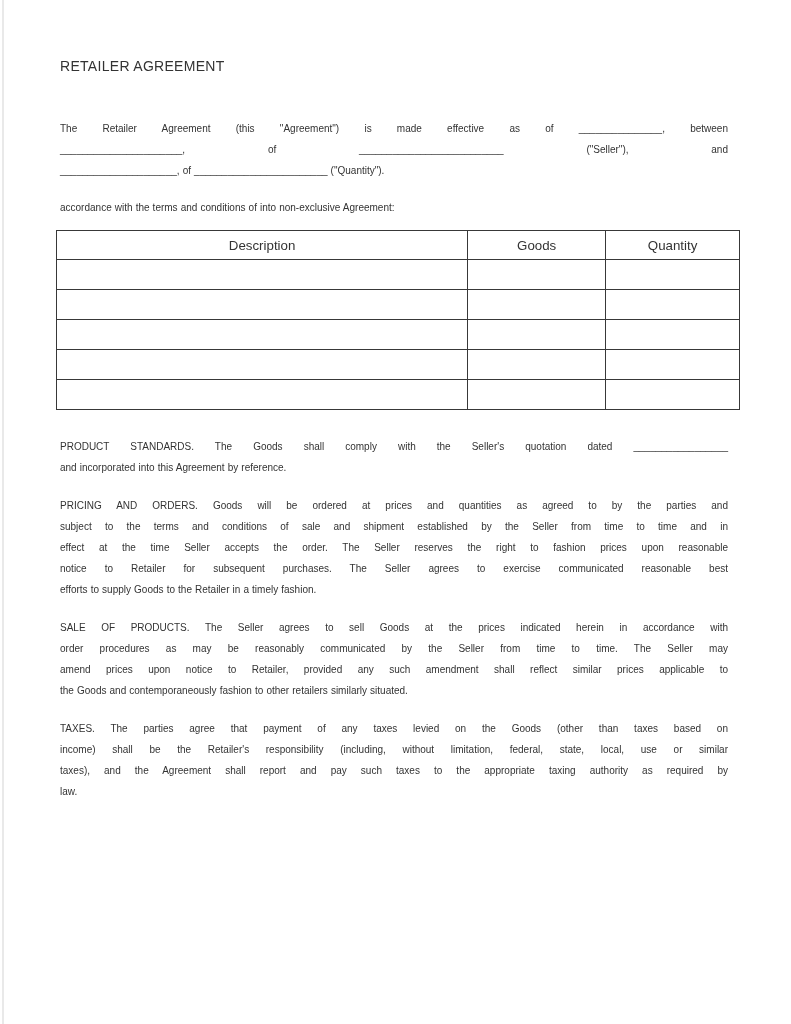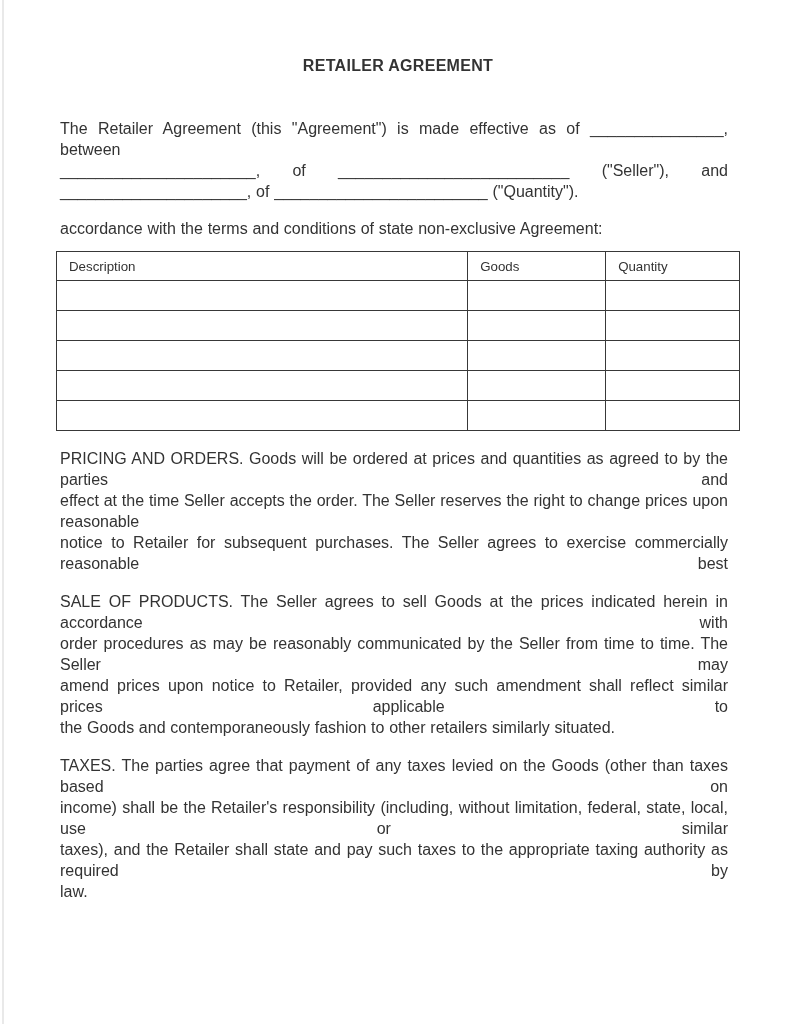--- a/index.html
+++ b/index.html
@@ -3,59 +3,59 @@
 <meta charset="utf-8">
 <style>
   html,body{margin:0;padding:0}
   body{
     width:791px;height:1024px;background:#ffffff;position:relative;overflow:hidden;
     font-family:"Liberation Sans",sans-serif;color:var(--text-color,#333);
   }
   .page-edge{position:absolute;left:2px;top:0;width:2px;height:100%;background:#e9e9e9}
   .page{padding:56px 55px 0 60px}
   .doc-title{
-    font-size:16px;font-weight:700;line-height:20px;text-align:center;
+    font-size:14px;font-weight:400;line-height:20px;
     letter-spacing:.3px;margin:0 0 42px 0;color:var(--text-color,#333);
   }
-  .para{font-size:16px;line-height:21px;margin:17px 8px 0 0;word-spacing:.3px}
+  .para{font-size:10px;line-height:21px;margin:17px 8px 0 0;word-spacing:.3px}
   .para .ln{min-height:21px}
   .para .ln.j{text-align:justify;text-align-last:justify}
   #sec-intro{margin-top:0}
   #sec-items{margin-top:16px}
   #sec-product{margin-top:26px}
   table.goods{
     border-collapse:collapse;table-layout:fixed;font-size:13.3px;
     width:calc(100% + 8px);margin:12px 0 0 -4px;
   }
   table.goods col.c-desc{width:60.2%}
   table.goods col.c-unit{width:20.2%}
   table.goods col.c-qty{width:19.6%}
   table.goods th,table.goods td{
     border:1px solid var(--border-color,#383838);
-    padding:3px 12px;text-align:left;vertical-align:middle;
+    padding:3px 12px;text-align:center;vertical-align:middle;
     font-weight:400;color:var(--text-color,#333);
   }
   table.goods th{height:22px}
   table.goods td{height:23px}
 </style>
 </head>
 <body style="--text-color: #333333; --border-color: #383838;">
 
 <div class="page-edge"></div>
 
 <div class="page">
   <h1 class="doc-title">RETAILER AGREEMENT</h1>
 
   <div id="sec-intro" class="para">
       <div class="ln j">The Retailer Agreement (this "Agreement") is made effective as of _______________, between</div>
       <div class="ln j">______________________, of __________________________ ("Seller"), and</div>
       <div class="ln">_____________________, of ________________________ ("Quantity").</div>
     </div>
   <div id="sec-items" class="para">
-      <div class="ln">accordance with the terms and conditions of state non-exclusive Agreement:</div>
+      <div class="ln">accordance with the terms and conditions of into non-exclusive Agreement:</div>
     </div>
 
   <table class="goods">
     <colgroup>
       <col class="c-desc">
         <col class="c-unit">
         <col class="c-qty">
     </colgroup>
     <thead>
       <tr id="goods-head-row">
@@ -86,30 +86,36 @@
           <td></td>
         </tr>
         <tr>
           <td></td>
           <td></td>
           <td></td>
         </tr>
       </tbody>
   </table>
 
+  <div id="sec-product" class="para">
+      <div class="ln j">PRODUCT STANDARDS. The Goods shall comply with the Seller's quotation dated _________________</div>
+      <div class="ln">and incorporated into this Agreement by reference.</div>
+    </div>
   <div id="sec-pricing" class="para">
       <div class="ln j">PRICING AND ORDERS. Goods will be ordered at prices and quantities as agreed to by the parties and</div>
-      <div class="ln j">effect at the time Seller accepts the order. The Seller reserves the right to change prices upon reasonable</div>
-      <div class="ln j">notice to Retailer for subsequent purchases. The Seller agrees to exercise commercially reasonable best</div>
+      <div class="ln j">subject to the terms and conditions of sale and shipment established by the Seller from time to time and in</div>
+      <div class="ln j">effect at the time Seller accepts the order. The Seller reserves the right to fashion prices upon reasonable</div>
+      <div class="ln j">notice to Retailer for subsequent purchases. The Seller agrees to exercise communicated reasonable best</div>
+      <div class="ln">efforts to supply Goods to the Retailer in a timely fashion.</div>
     </div>
   <div id="sec-sale" class="para">
       <div class="ln j">SALE OF PRODUCTS. The Seller agrees to sell Goods at the prices indicated herein in accordance with</div>
       <div class="ln j">order procedures as may be reasonably communicated by the Seller from time to time. The Seller may</div>
       <div class="ln j">amend prices upon notice to Retailer, provided any such amendment shall reflect similar prices applicable to</div>
       <div class="ln">the Goods and contemporaneously fashion to other retailers similarly situated.</div>
     </div>
   <div id="sec-taxes" class="para">
       <div class="ln j">TAXES. The parties agree that payment of any taxes levied on the Goods (other than taxes based on</div>
       <div class="ln j">income) shall be the Retailer's responsibility (including, without limitation, federal, state, local, use or similar</div>
-      <div class="ln j">taxes), and the Retailer shall state and pay such taxes to the appropriate taxing authority as required by</div>
+      <div class="ln j">taxes), and the Agreement shall report and pay such taxes to the appropriate taxing authority as required by</div>
       <div class="ln">law.</div>
     </div>
 </div>
 
 </body></html>

